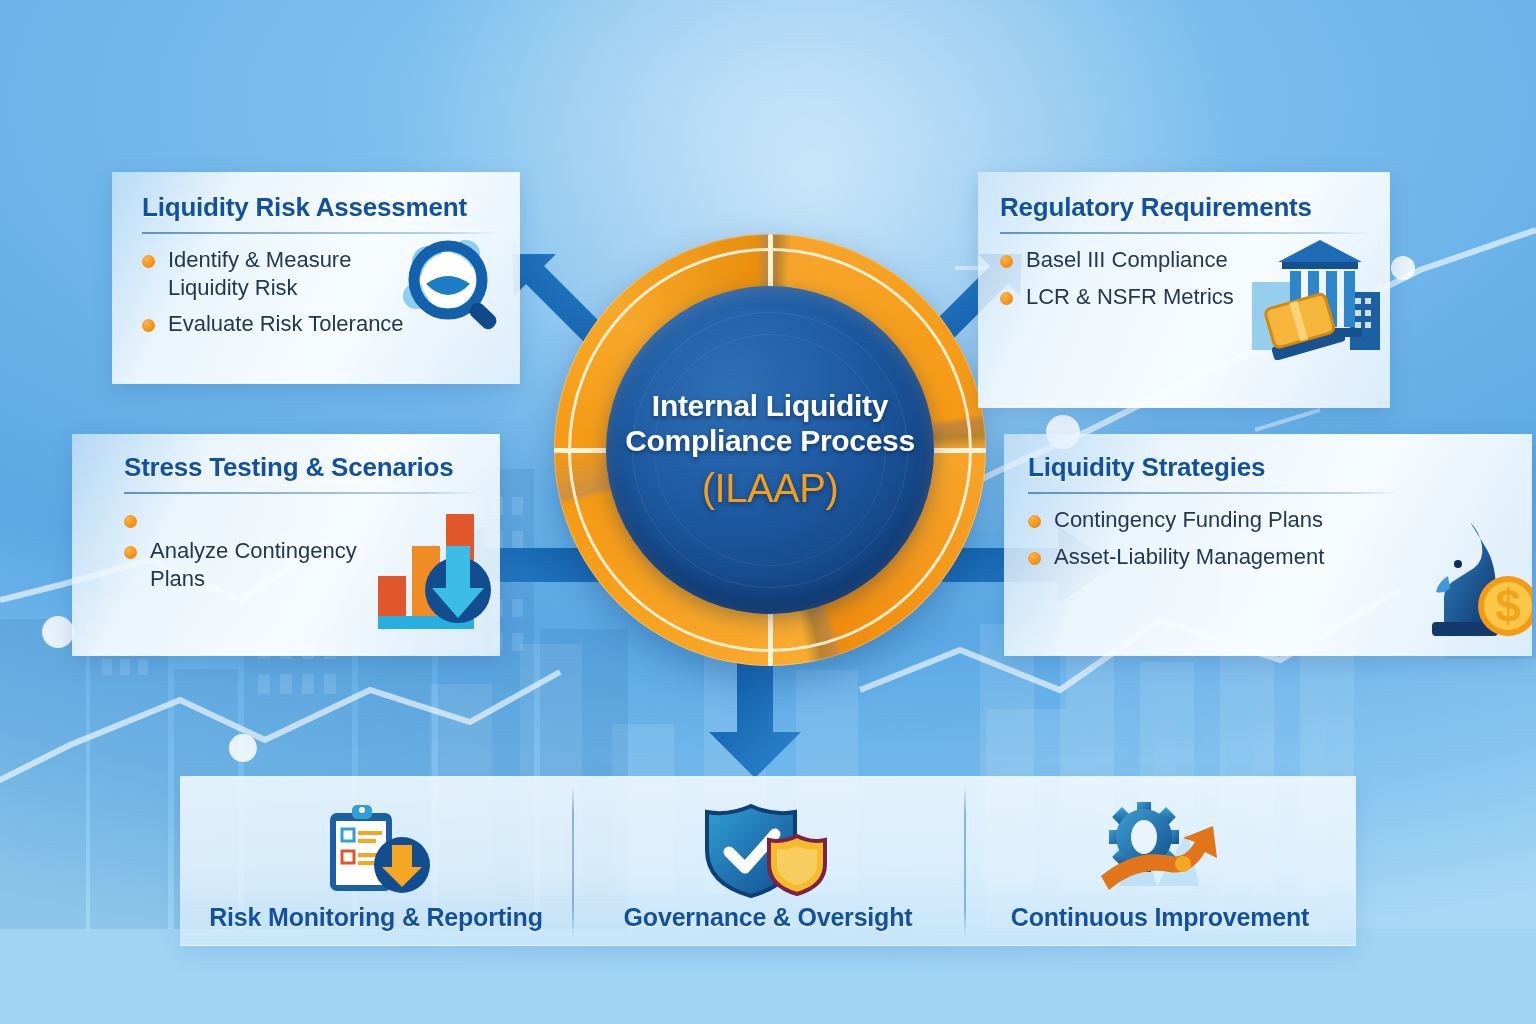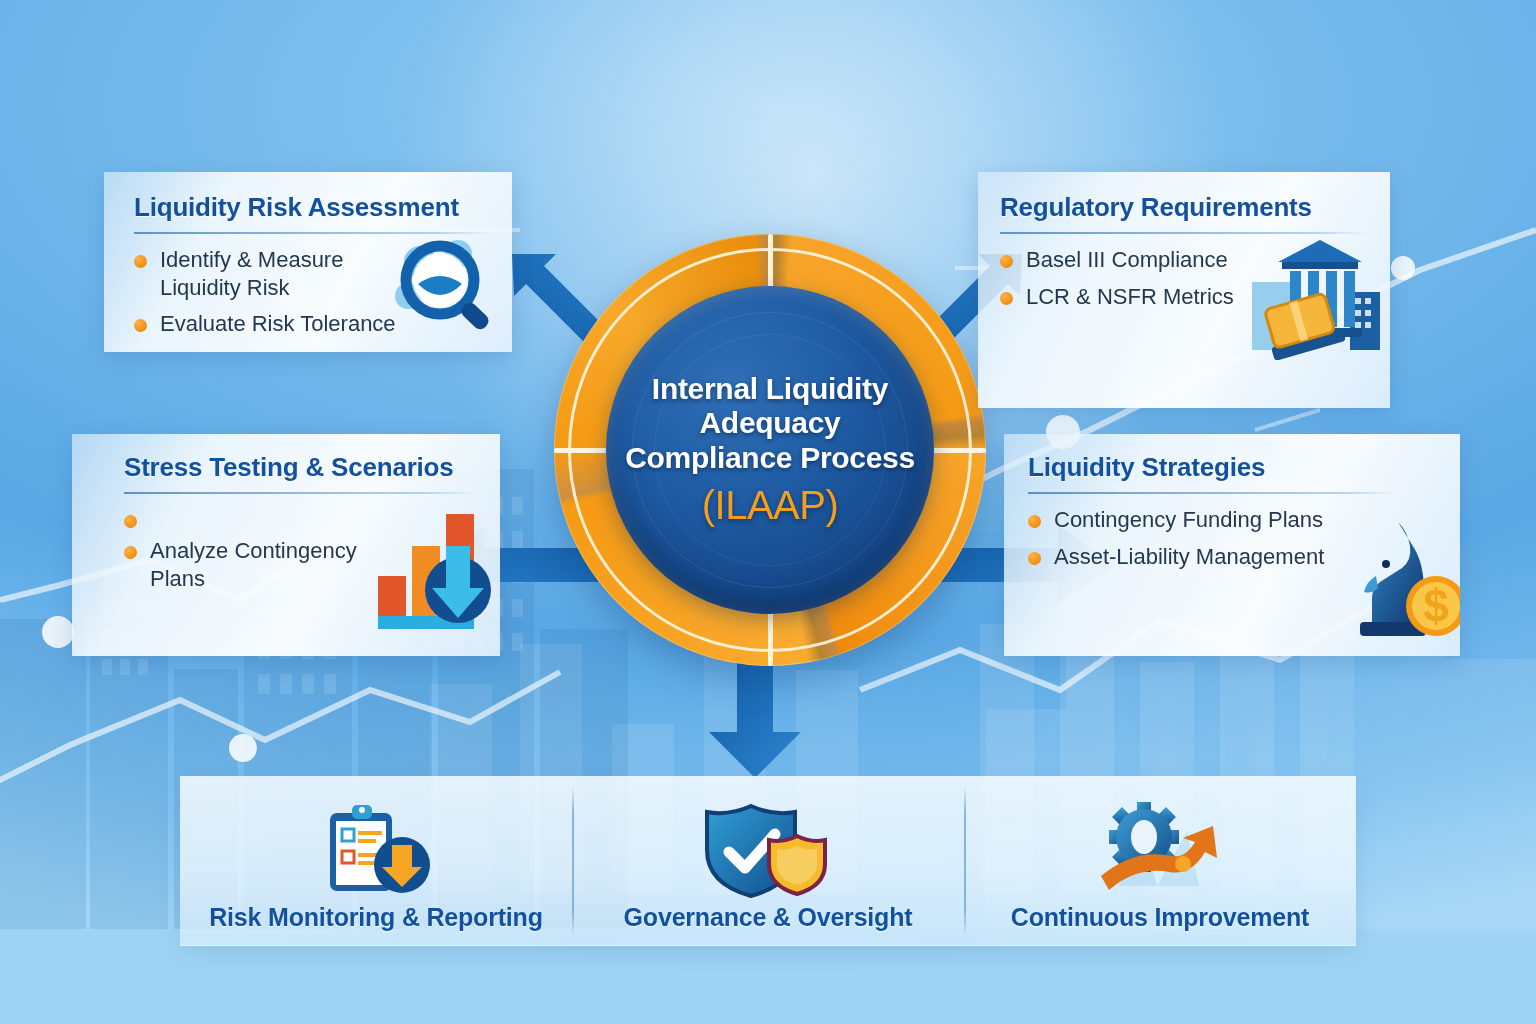--- a/index.html
+++ b/index.html
@@ -317,28 +317,27 @@
 
   <div class="hub">
     <div class="hub-ring"></div>
     <div class="hub-tick" style="left:214px;top:0px;width:5px;height:54px;"></div>
     <div class="hub-tick" style="left:214px;bottom:0px;width:5px;height:54px;"></div>
     <div class="hub-tick" style="left:0px;top:214px;height:5px;width:54px;"></div>
     <div class="hub-tick" style="right:0px;top:214px;height:5px;width:54px;"></div>
     <div class="hub-core">
       <div class="hub-text">
         <span class="l">Internal Liquidity</span>
-        <span class="l">Adequacy</span>
         <span class="l">Compliance Process</span>
         <span class="acr">(ILAAP)</span>
       </div>
     </div>
   </div>
 
-  <div class="card" style="left:104px;top:172px;width:408px;height:180px;">
+  <div class="card" style="left:112px;top:172px;width:408px;height:212px;">
     <div style="padding:20px 22px 0 30px;position:relative;z-index:2;">
       <div class="card-title">Liquidity Risk Assessment</div>
       <div class="card-rule"></div>
       <div class="bullet">
         <span class="dot"></span>
         <span class="bullet-text" style="max-width:230px;">Identify &amp; Measure Liquidity Risk</span>
       </div>
       <div class="bullet">
         <span class="dot"></span>
         <span class="bullet-text">Evaluate Risk Tolerance</span>
@@ -416,21 +415,21 @@
     <svg class="card-icon" style="right:4px;top:70px;width:122px;height:128px;" viewBox="0 0 122 128">
       <rect x="4" y="72" width="28" height="42" fill="#e1562a"></rect>
       <rect x="38" y="42" width="28" height="72" fill="#f18b24"></rect>
       <rect x="72" y="10" width="28" height="104" fill="#e1562a"></rect>
       <rect x="4" y="112" width="96" height="13" fill="#29aee0"></rect>
       <circle cx="84" cy="86" r="33" fill="#124d8f"></circle>
       <path d="M72 42 L96 42 L96 84 L110 84 L84 114 L58 84 L72 84 Z" fill="#3bbde8"></path>
     </svg>
   </div>
 
-  <div class="card" style="left:1004px;top:434px;width:456px;height:222px;">
+  <div class="card" style="left:1004px;top:434px;width:528px;height:222px;">
     <div style="padding:18px 22px 0 24px;position:relative;z-index:2;">
       <div class="card-title">Liquidity Strategies</div>
       <div class="card-rule" style="width:370px;"></div>
       <div class="bullet">
         <span class="dot"></span>
         <span class="bullet-text">Contingency Funding Plans</span>
       </div>
       <div class="bullet">
         <span class="dot"></span>
         <span class="bullet-text">Asset-Liability Management</span>

